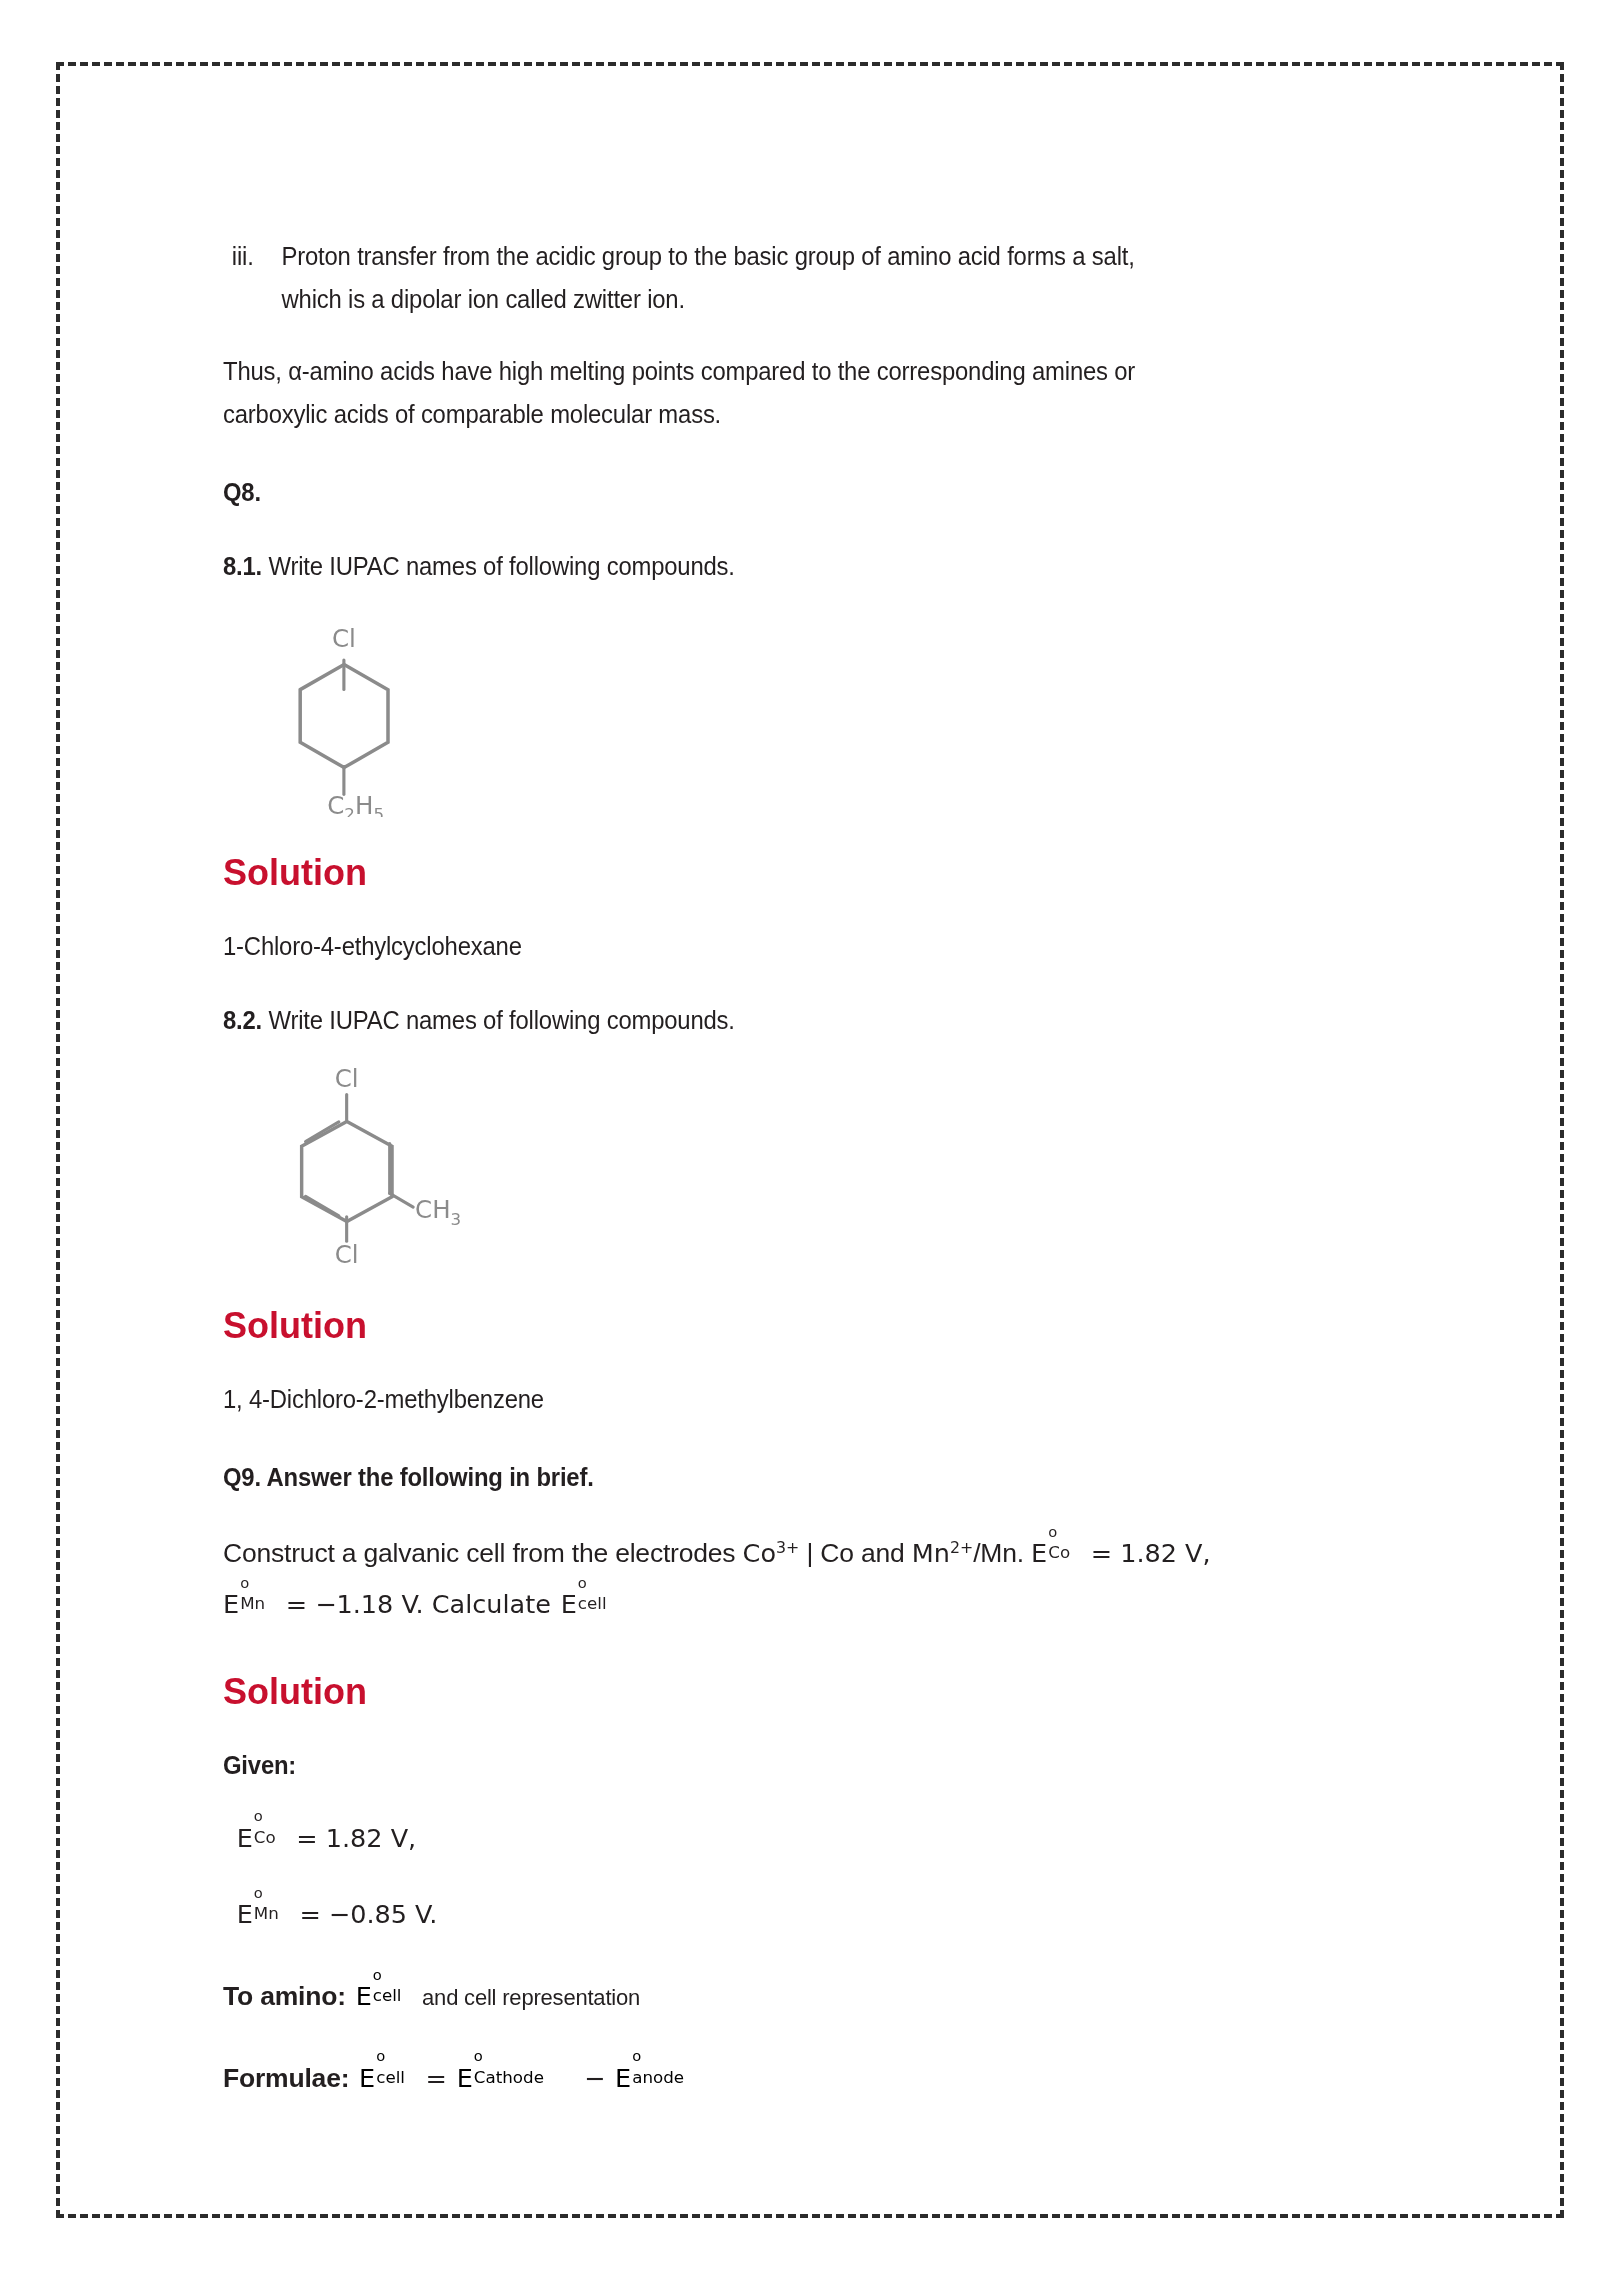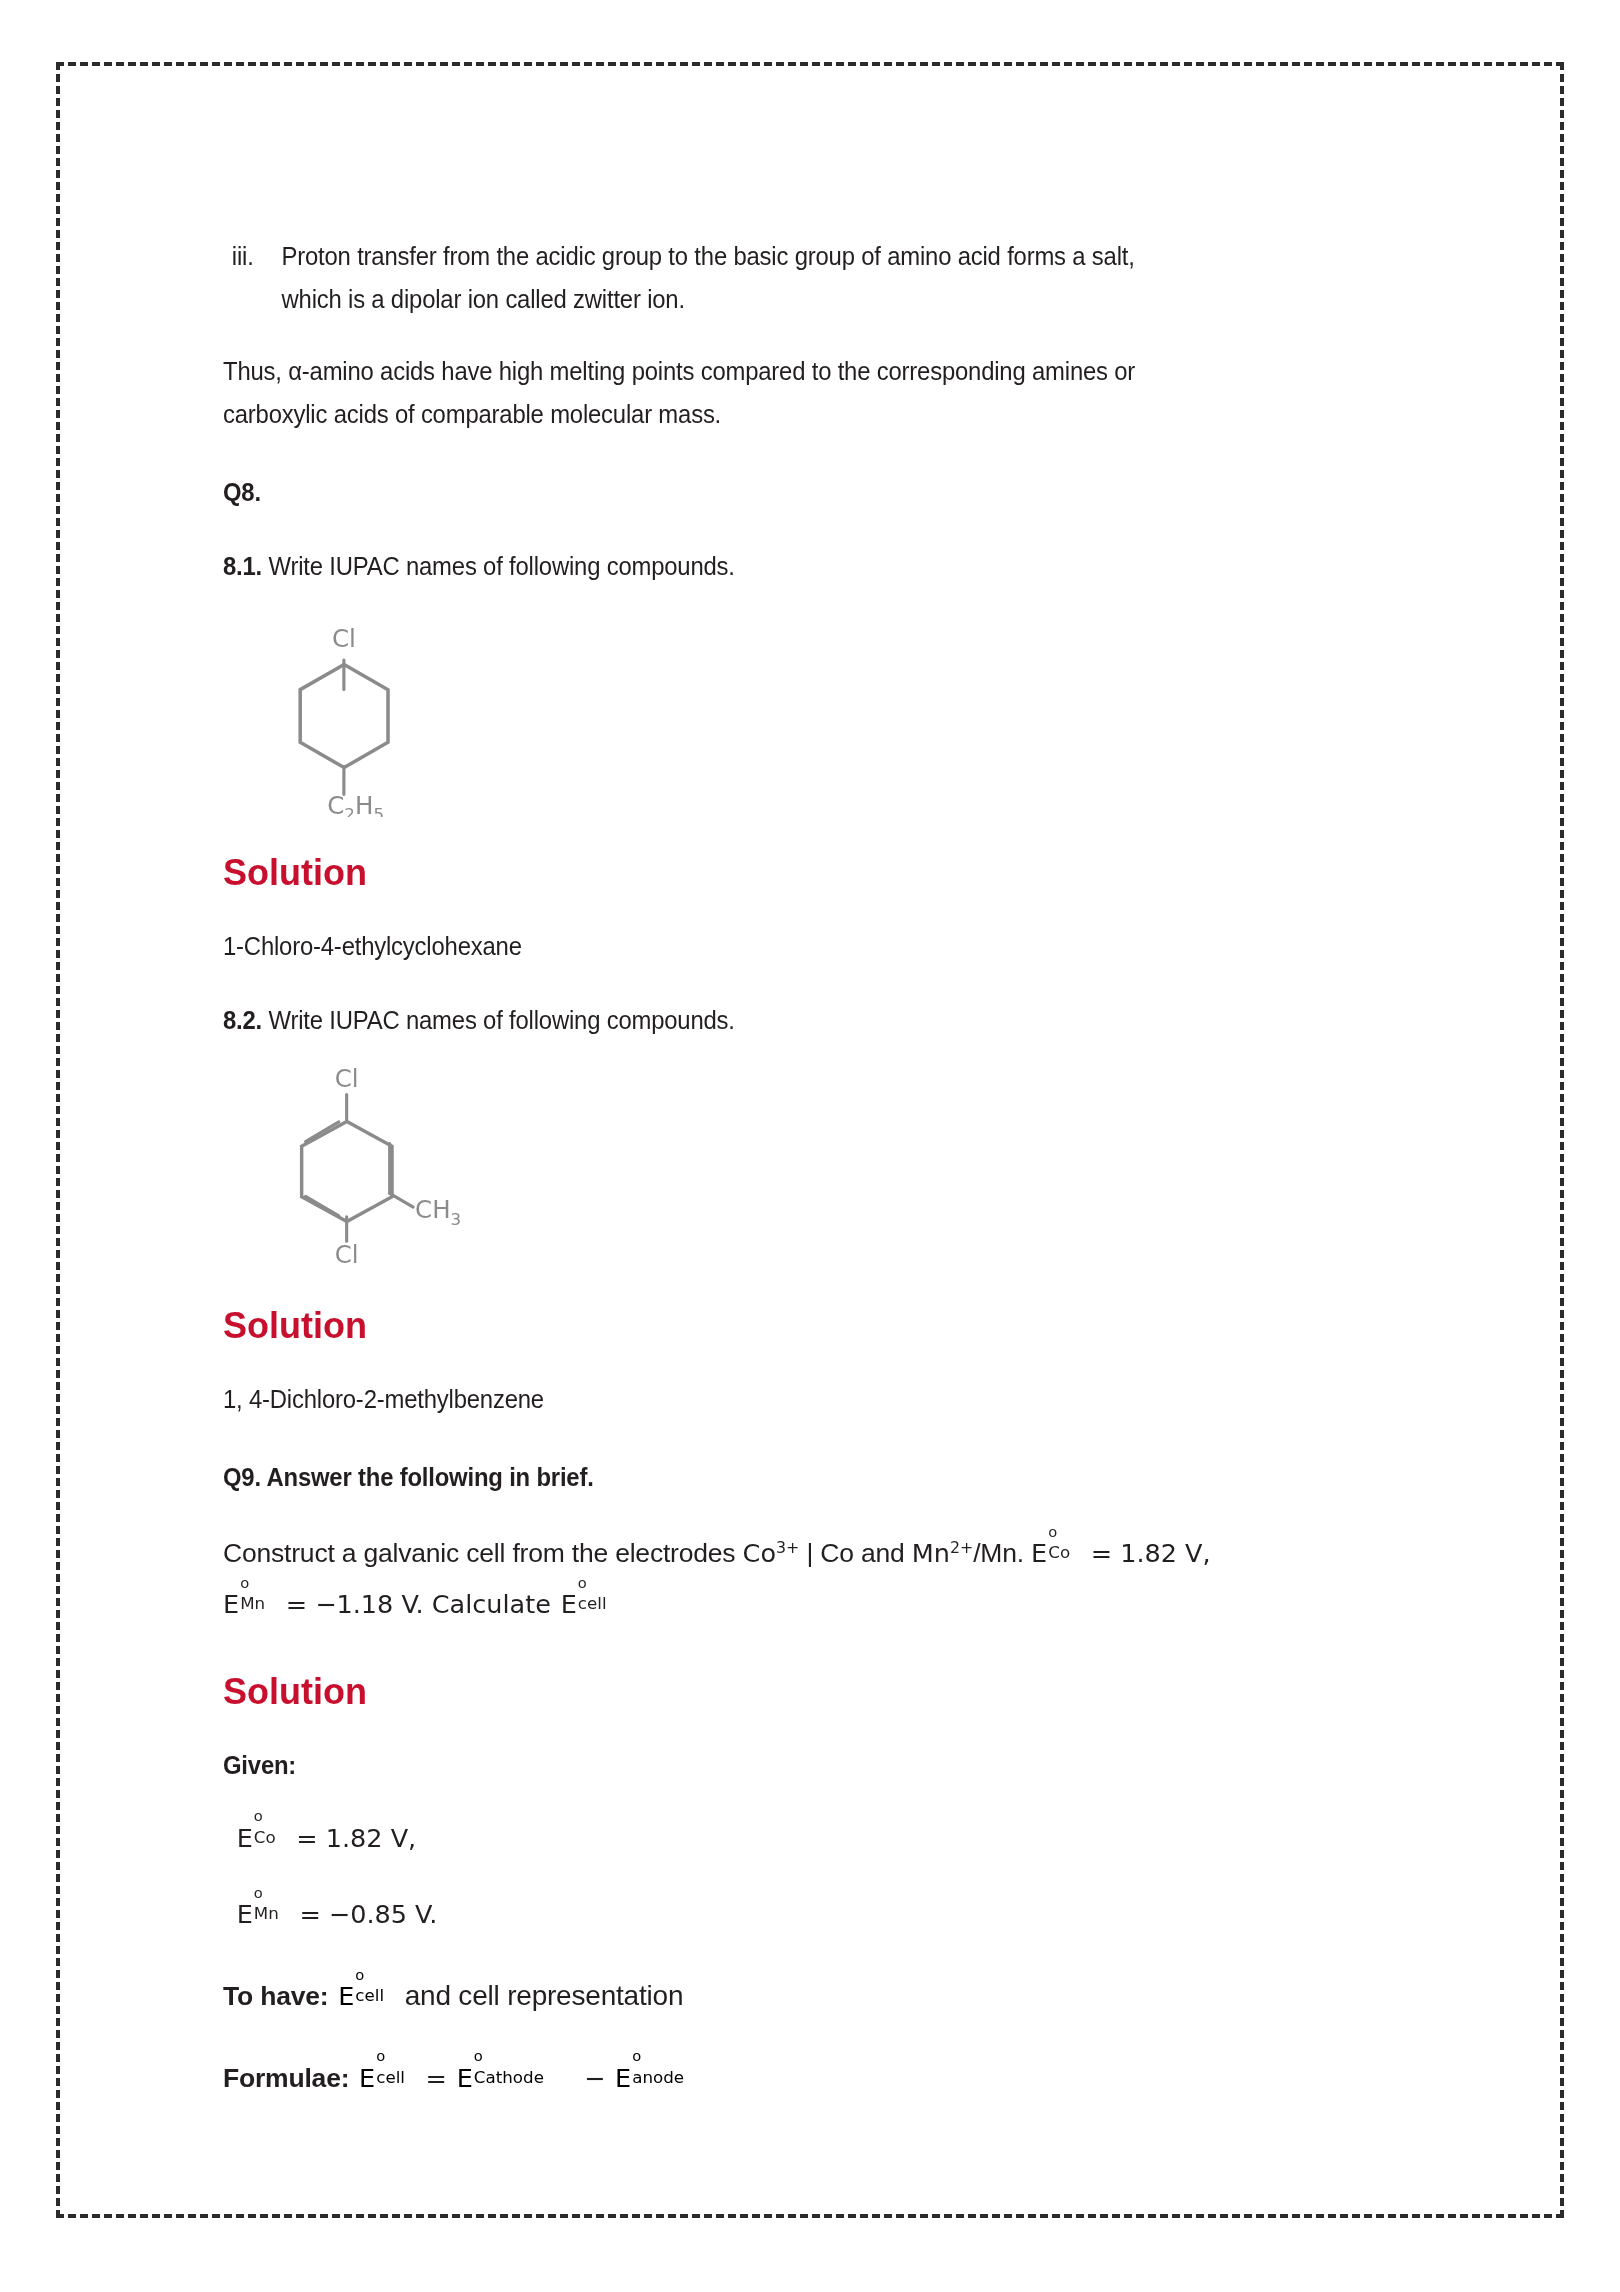--- a/index.html
+++ b/index.html
@@ -232,21 +232,21 @@
 
     <div class="math mline" style="margin-left:13.7px;">
       <span class="esym"><span class="base">E</span><span class="scripts"><span class="sup">o</span><span class="sub">Co</span></span></span><span class="gap"></span><span>= 1.82 V,</span>
     </div>
 
     <div class="math mline" style="margin-left:13.7px;">
       <span class="esym"><span class="base">E</span><span class="scripts"><span class="sup">o</span><span class="sub">Mn</span></span></span><span class="gap"></span><span>= −0.85 V.</span>
     </div>
 
     <div class="mline" style="margin-top:31px;">
-      <span class="txt narrow bold" style="font-size:26.5px;">To have:</span><span class="gap-s"></span><span class="esym"><span class="base">E</span><span class="scripts"><span class="sup">o</span><span class="sub">cell</span></span></span><span class="gap"></span><span class="txt narrow" style="font-size:28px;">and cell representation</span>
+      <span class="txt narrow bold" style="font-size:26.5px;">To amino:</span><span class="gap-s"></span><span class="esym"><span class="base">E</span><span class="scripts"><span class="sup">o</span><span class="sub">cell</span></span></span><span class="gap"></span><span class="txt narrow" style="font-size:22px;">and cell representation</span>
     </div>
 
     <div class="mline" style="margin-top:27.4px;">
       <span class="txt narrow bold" style="font-size:26.5px;">Formulae:</span><span class="gap-s"></span><span class="esym"><span class="base">E</span><span class="scripts"><span class="sup">o</span><span class="sub">cell</span></span></span><span class="gap"></span><span class="math">=</span><span class="gap-s"></span><span class="esym"><span class="base">E</span><span class="scripts"><span class="sup">o</span><span class="sub">Cathode</span></span></span><span class="gap-l"></span><span class="math">−</span><span class="gap-s"></span><span class="esym"><span class="base">E</span><span class="scripts"><span class="sup">o</span><span class="sub">anode</span></span></span>
     </div>
 
   </div>
 </div>
 
 

